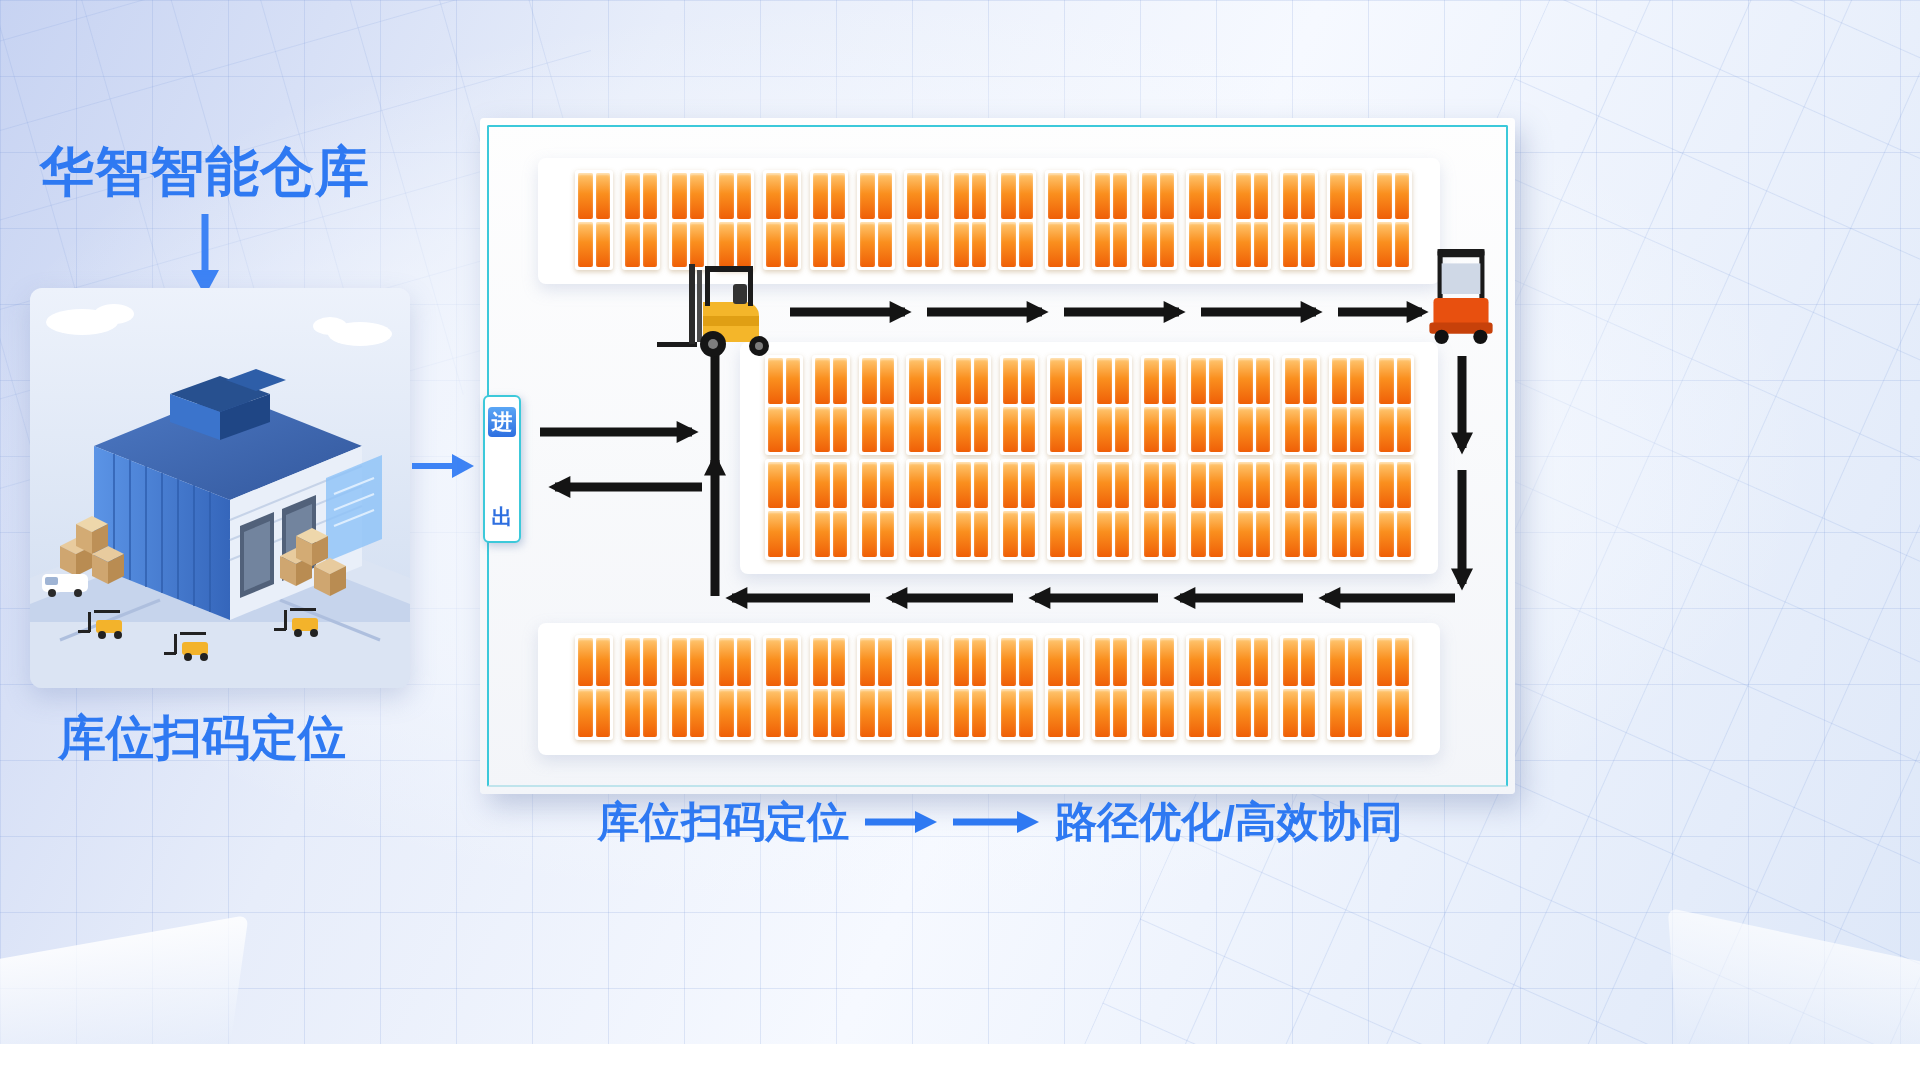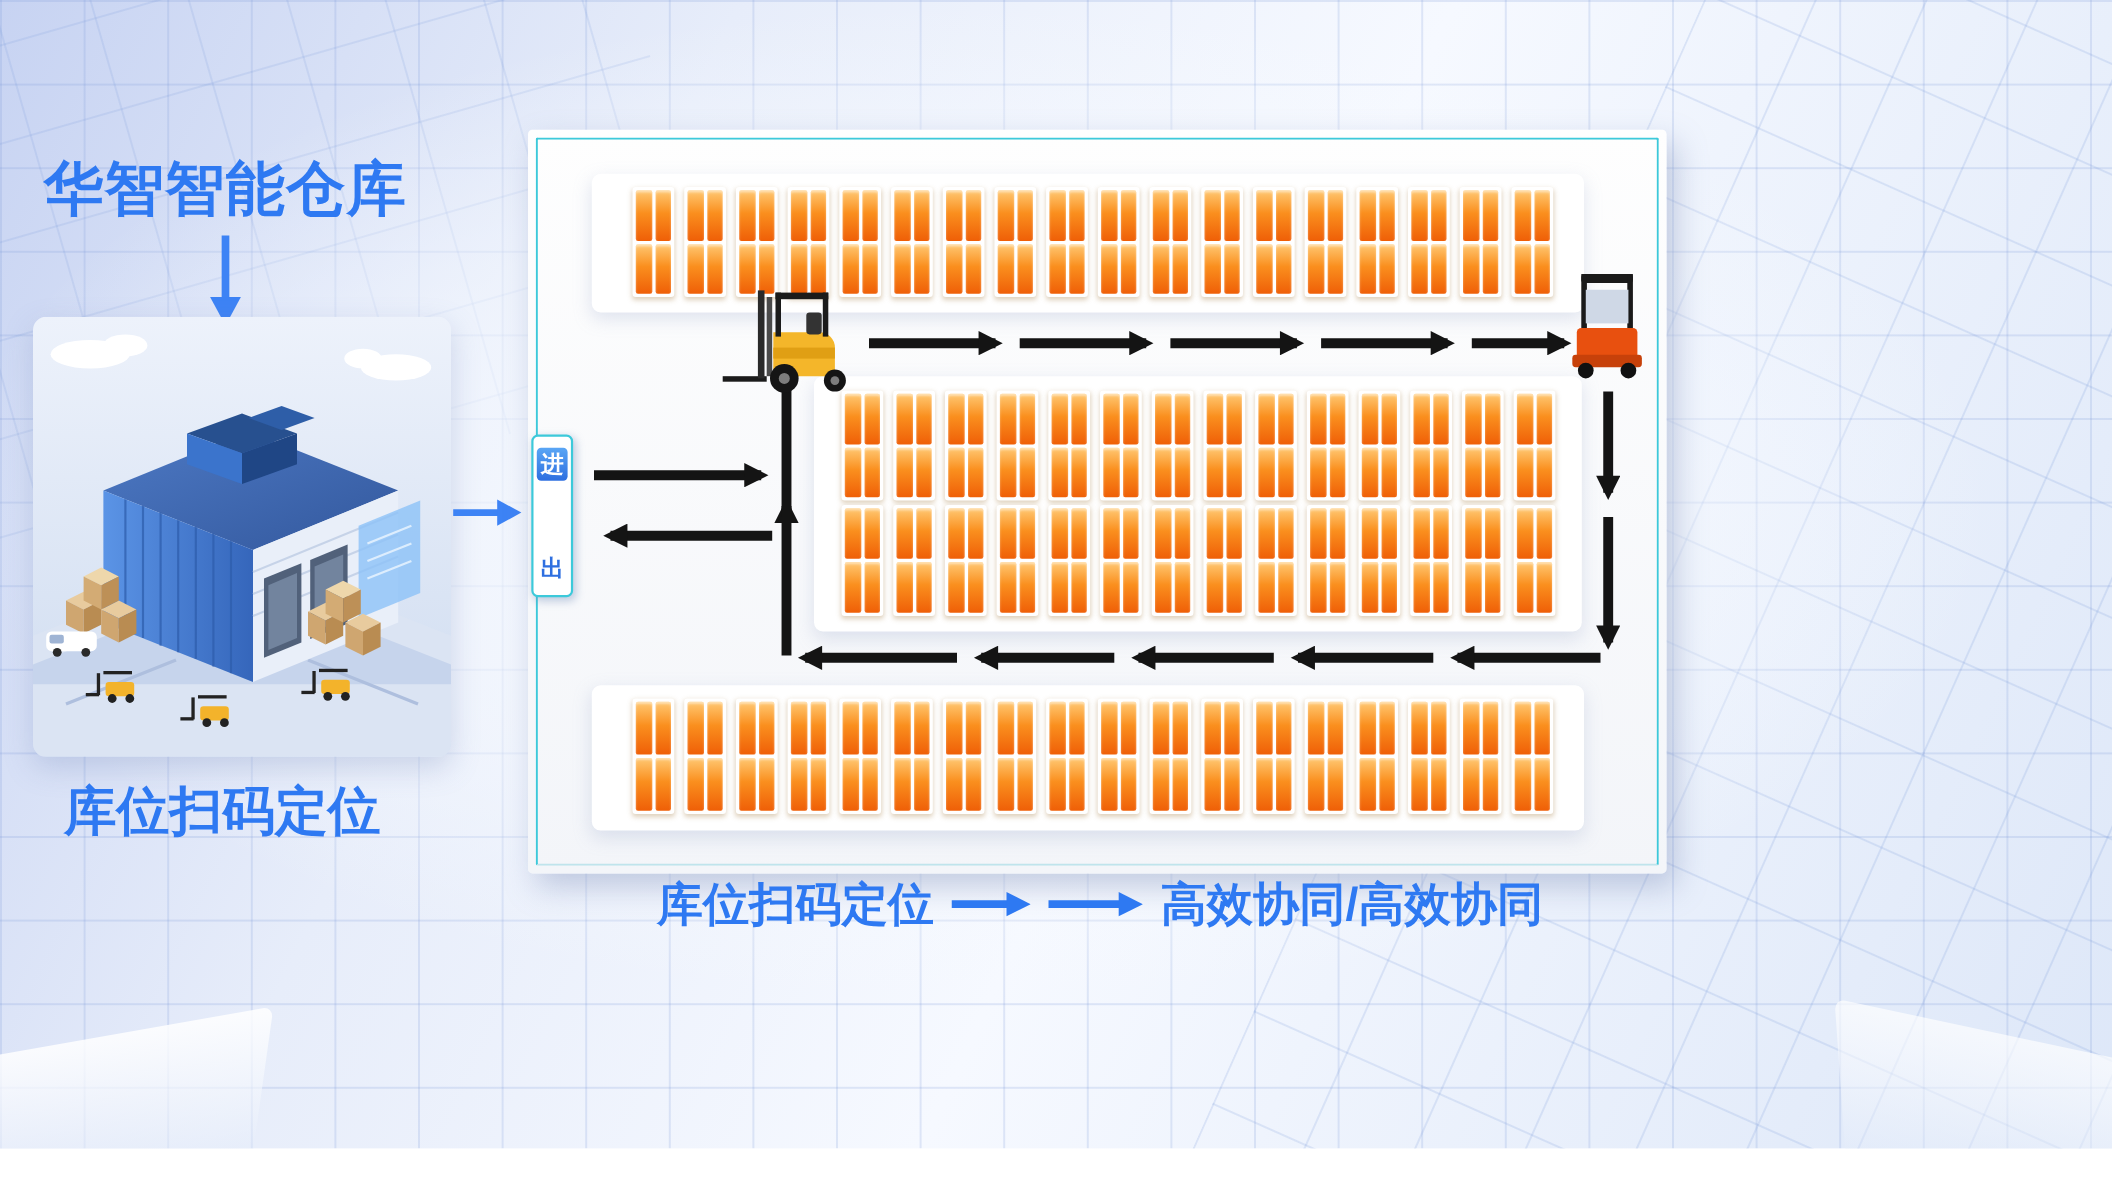--- a/index.html
+++ b/index.html
@@ -673,15 +673,15 @@
   <div class="bottom-flow">
     <span>库位扫码定位</span>
     <svg class="flow-arrow" width="72" height="28" viewBox="0 0 72 28">
       <line x1="0" y1="14" x2="52" y2="14" stroke="#2e79f2" stroke-width="7"></line>
       <polygon points="50,3 72,14 50,25" fill="#2e79f2"></polygon>
     </svg>
     <svg class="flow-arrow" width="86" height="28" viewBox="0 0 86 28">
       <line x1="0" y1="14" x2="66" y2="14" stroke="#2e79f2" stroke-width="7"></line>
       <polygon points="64,3 86,14 64,25" fill="#2e79f2"></polygon>
     </svg>
-    <span>高效协同/高效协同</span>
+    <span>路径优化/高效协同</span>
   </div>
 </div>
 
 </body></html>

